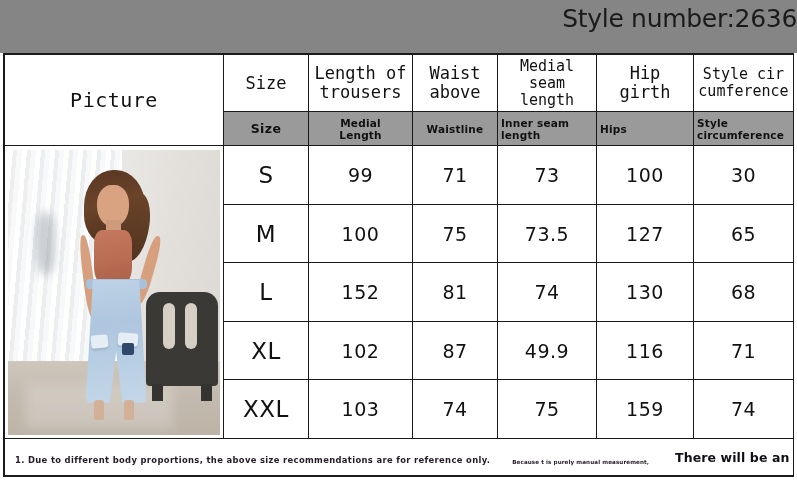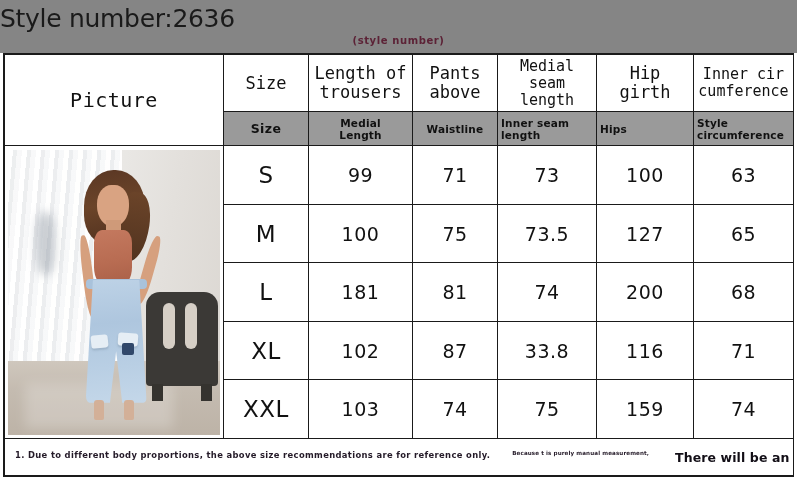--- a/index.html
+++ b/index.html
@@ -23,21 +23,21 @@
   .title-bar {
     position: absolute;
     left: 0; top: 0;
     width: 797px; height: 53px;
     background: #858585;
   }
   .title-text {
     position: absolute;
     left: 0; top: 4px;
     width: 797px;
-    text-align: left;
+    text-align: right;
     font-family: "DejaVu Sans", sans-serif;
     font-size: 25px;
     font-weight: 400;
     color: #1a1a1a;
     letter-spacing: -0.3px;
     white-space: nowrap;
   }
   .title-sub {
     position: absolute;
     left: 0; top: 35px;
@@ -145,21 +145,21 @@
   .foot-cell {
     height: 36px;
     background: #ffffff;
     padding: 0 6px;
     text-align: left;
     vertical-align: middle;
     position: relative;
   }
   .foot-inner {
     display: flex;
-    align-items: flex-start;
+    align-items: flex-end;
     width: 100%;
     white-space: nowrap;
   }
   .foot-a {
     font-family: "DejaVu Sans", sans-serif;
     font-size: 8.4px;
     font-weight: 700;
     color: #241a28;
     letter-spacing: 0.35px;
     flex: 0 0 auto;
@@ -296,21 +296,20 @@
   .shoe-l { left: 28%; }
   .shoe-r { left: 58%; }
 </style>
 </head>
 <body>
 
 <div id="page">
 
   <div class="title-bar">
     <div class="title-text">Style number:2636</div>
-    <div class="title-sub">(style number)</div>
   </div>
 
   <div class="table-wrap">
     <table class="size-table">
       <colgroup>
         <col class="c-pic">
           <col class="c-size">
           <col class="c-len">
           <col class="c-waist">
         <col class="c-seam">
@@ -322,33 +321,33 @@
         <tr class="hdr1">
           <td class="pic-cell" rowspan="2">Picture</td>
           <td>
             <span>Size</span>
           </td>
           <td>
             <span>Length of</span><br>
             <span>trousers</span>
           </td>
           <td>
-            <span>Pants</span><br>
+            <span>Waist</span><br>
             <span>above</span>
           </td>
           <td class="tight">
             <span>Medial</span><br>
             <span>seam length</span>
           </td>
           <td>
             <span>Hip</span><br>
             <span>girth</span>
           </td>
           <td class="tight">
-            <span>Inner cir</span><br>
+            <span>Style cir</span><br>
             <span>cumference</span>
           </td>
         </tr>
 
         <tr class="hdr2">
           <td>
             <span>Size</span>
           </td>
           <td class="small">
             <span>Medial</span><br>
@@ -402,46 +401,46 @@
                   <div class="shoe-r"></div>
                 </div>
               </div>
             </div>
           </td>
           <td class="sz">S</td>
           <td>99</td>
           <td>71</td>
           <td>73</td>
           <td>100</td>
-          <td>63</td>
+          <td>30</td>
         </tr>
 
         <tr class="data-row">
           <td class="sz">M</td>
           <td>100</td>
           <td>75</td>
           <td>73.5</td>
           <td>127</td>
           <td>65</td>
         </tr>
 
         <tr class="data-row">
           <td class="sz">L</td>
-          <td>181</td>
+          <td>152</td>
           <td>81</td>
           <td>74</td>
-          <td>200</td>
+          <td>130</td>
           <td>68</td>
         </tr>
 
         <tr class="data-row">
           <td class="sz">XL</td>
           <td>102</td>
           <td>87</td>
-          <td>33.8</td>
+          <td>49.9</td>
           <td>116</td>
           <td>71</td>
         </tr>
 
         <tr class="data-row">
           <td class="sz">XXL</td>
           <td>103</td>
           <td>74</td>
           <td>75</td>
           <td>159</td>

